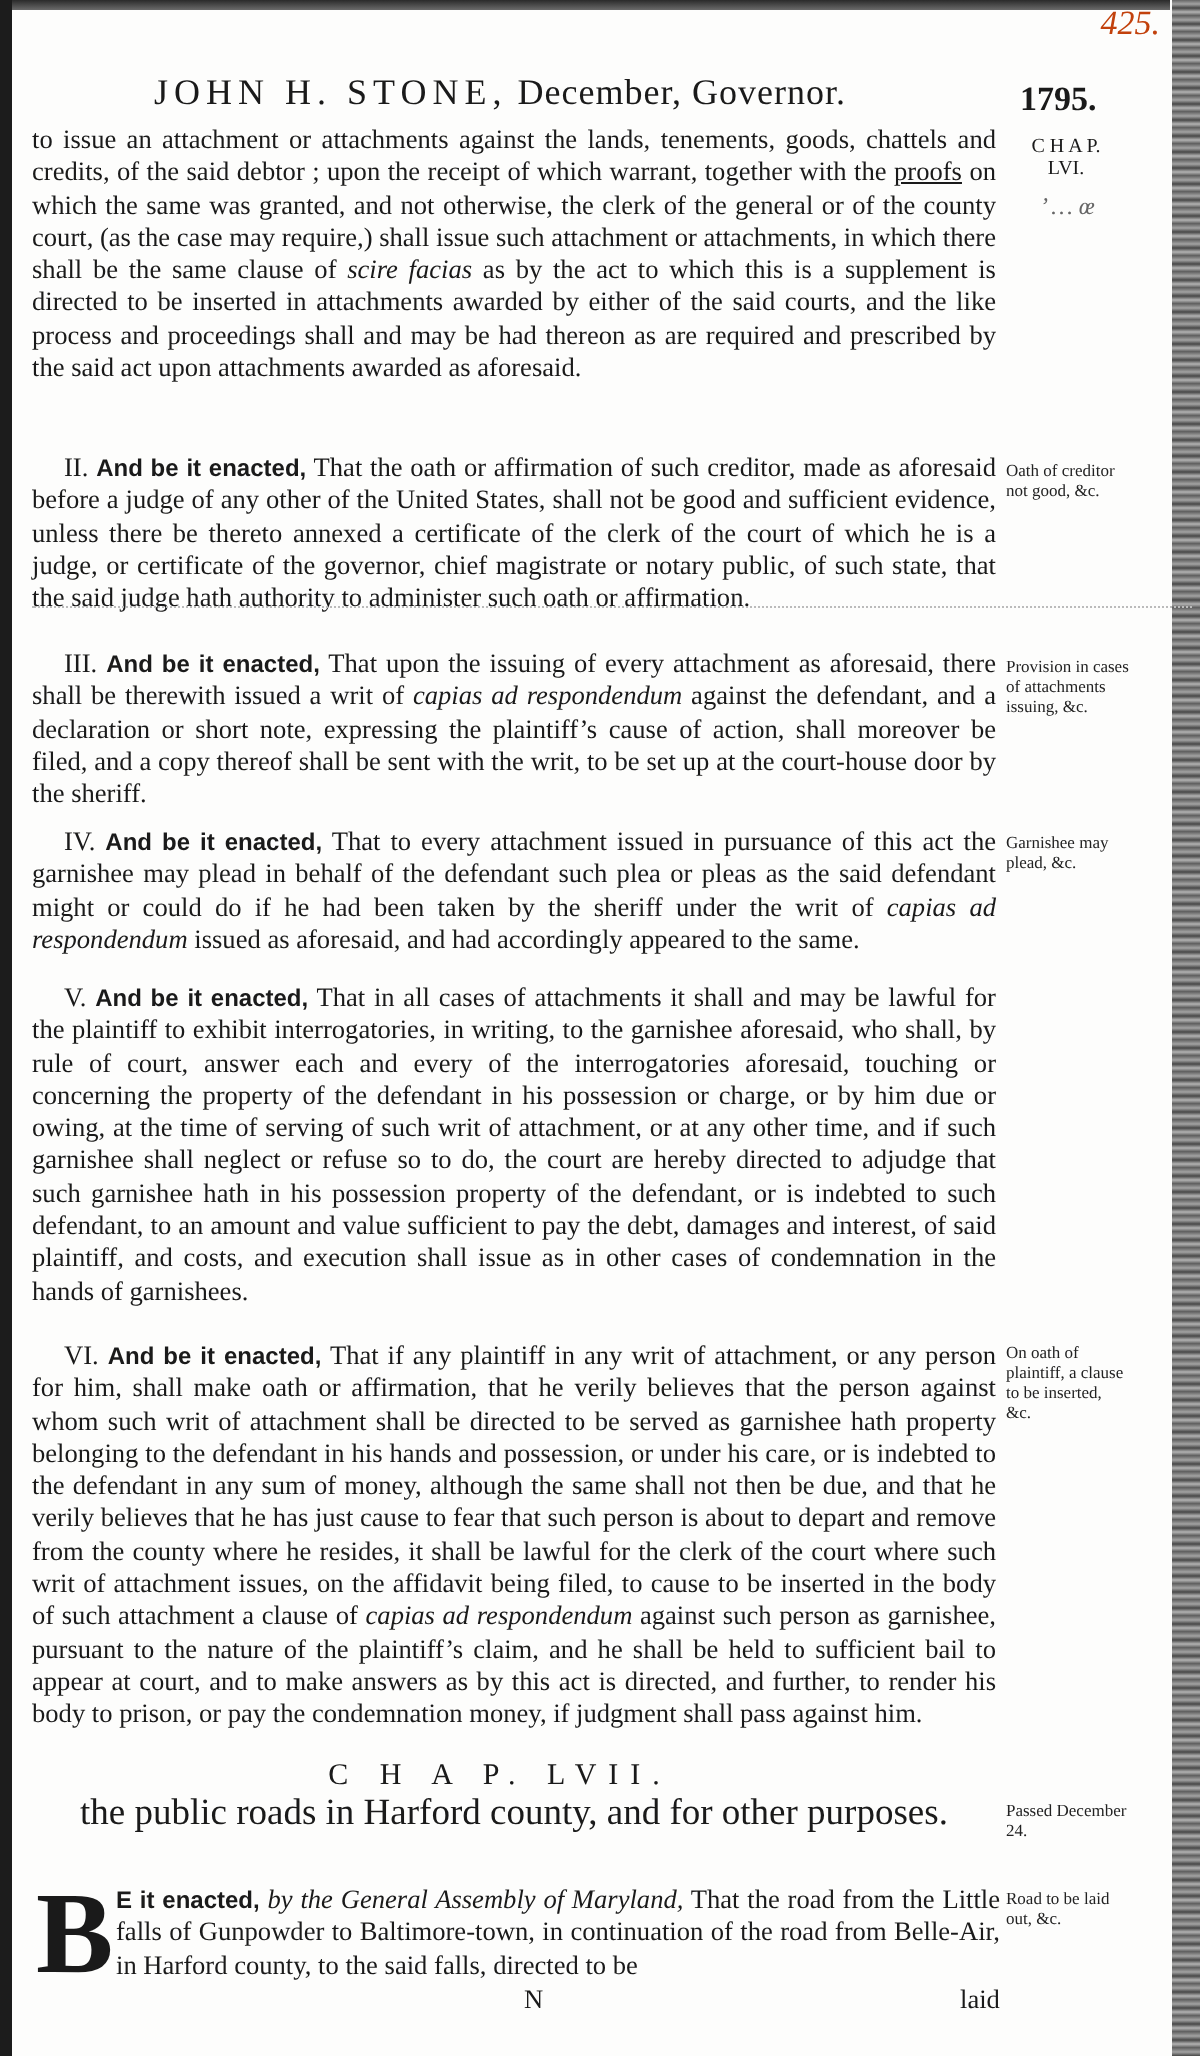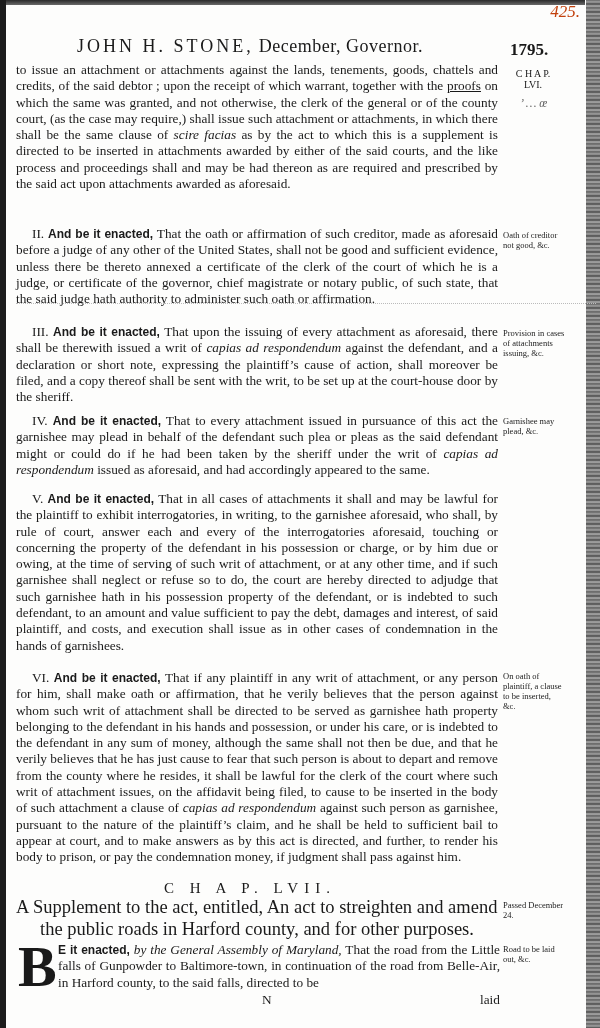--- a/index.html
+++ b/index.html
@@ -151,21 +151,20 @@
   <div class="body-col" style="top:670px;">
     <p class="indent">
       <span>VI.</span>
       <span class="bl">And be it enacted,</span><span> That if any plaintiff in any writ of attachment, or any person for him, shall make oath or affirmation, that he verily believes that the person against whom such writ of attachment shall be directed to be served as garnishee hath property belonging to the defendant in his hands and possession, or under his care, or is indebted to the defendant in any sum of money, although the same shall not then be due, and that he verily believes that he has just cause to fear that such person is about to depart and remove from the county where he resides, it shall be lawful for the clerk of the court where such writ of attachment issues, on the affidavit being filed, to cause to be inserted in the body of such attachment a clause of </span><span class="it">capias ad respondendum</span><span> against such person as garnishee, pursuant to the nature of the plaintiff’s claim, and he shall be held to sufficient bail to appear at court, and to make answers as by this act is directed, and further, to render his body to prison, or pay the condemnation money, if judgment shall pass against him.</span>
     </p>
   </div>
   <div class="margin-note" style="top:671px;">On oath of plaintiff, a clause to be inserted, &amp;c.</div>
 
   <div class="chap-heading">C H A P.   LVII.</div>
   <div class="supplement-title">
-    <div>A Supplement to the act, entitled, An act to streighten and amend</div>
     <div class="l2">the public roads in Harford county, and for other purposes.</div>
   </div>
   <div class="margin-note" style="top:900px;">Passed December 24.</div>
 
   <div class="dropcap">B</div>
   <div class="enact-text">
     <p>
       <span class="bl">E it enacted,</span><span class="it"> by the General Assembly of Maryland,</span><span> That the road from the Little falls of Gunpowder to Baltimore-town, in continuation of the road from Belle-Air, in Harford county, to the said falls, directed to be</span>
     </p>
   </div>

